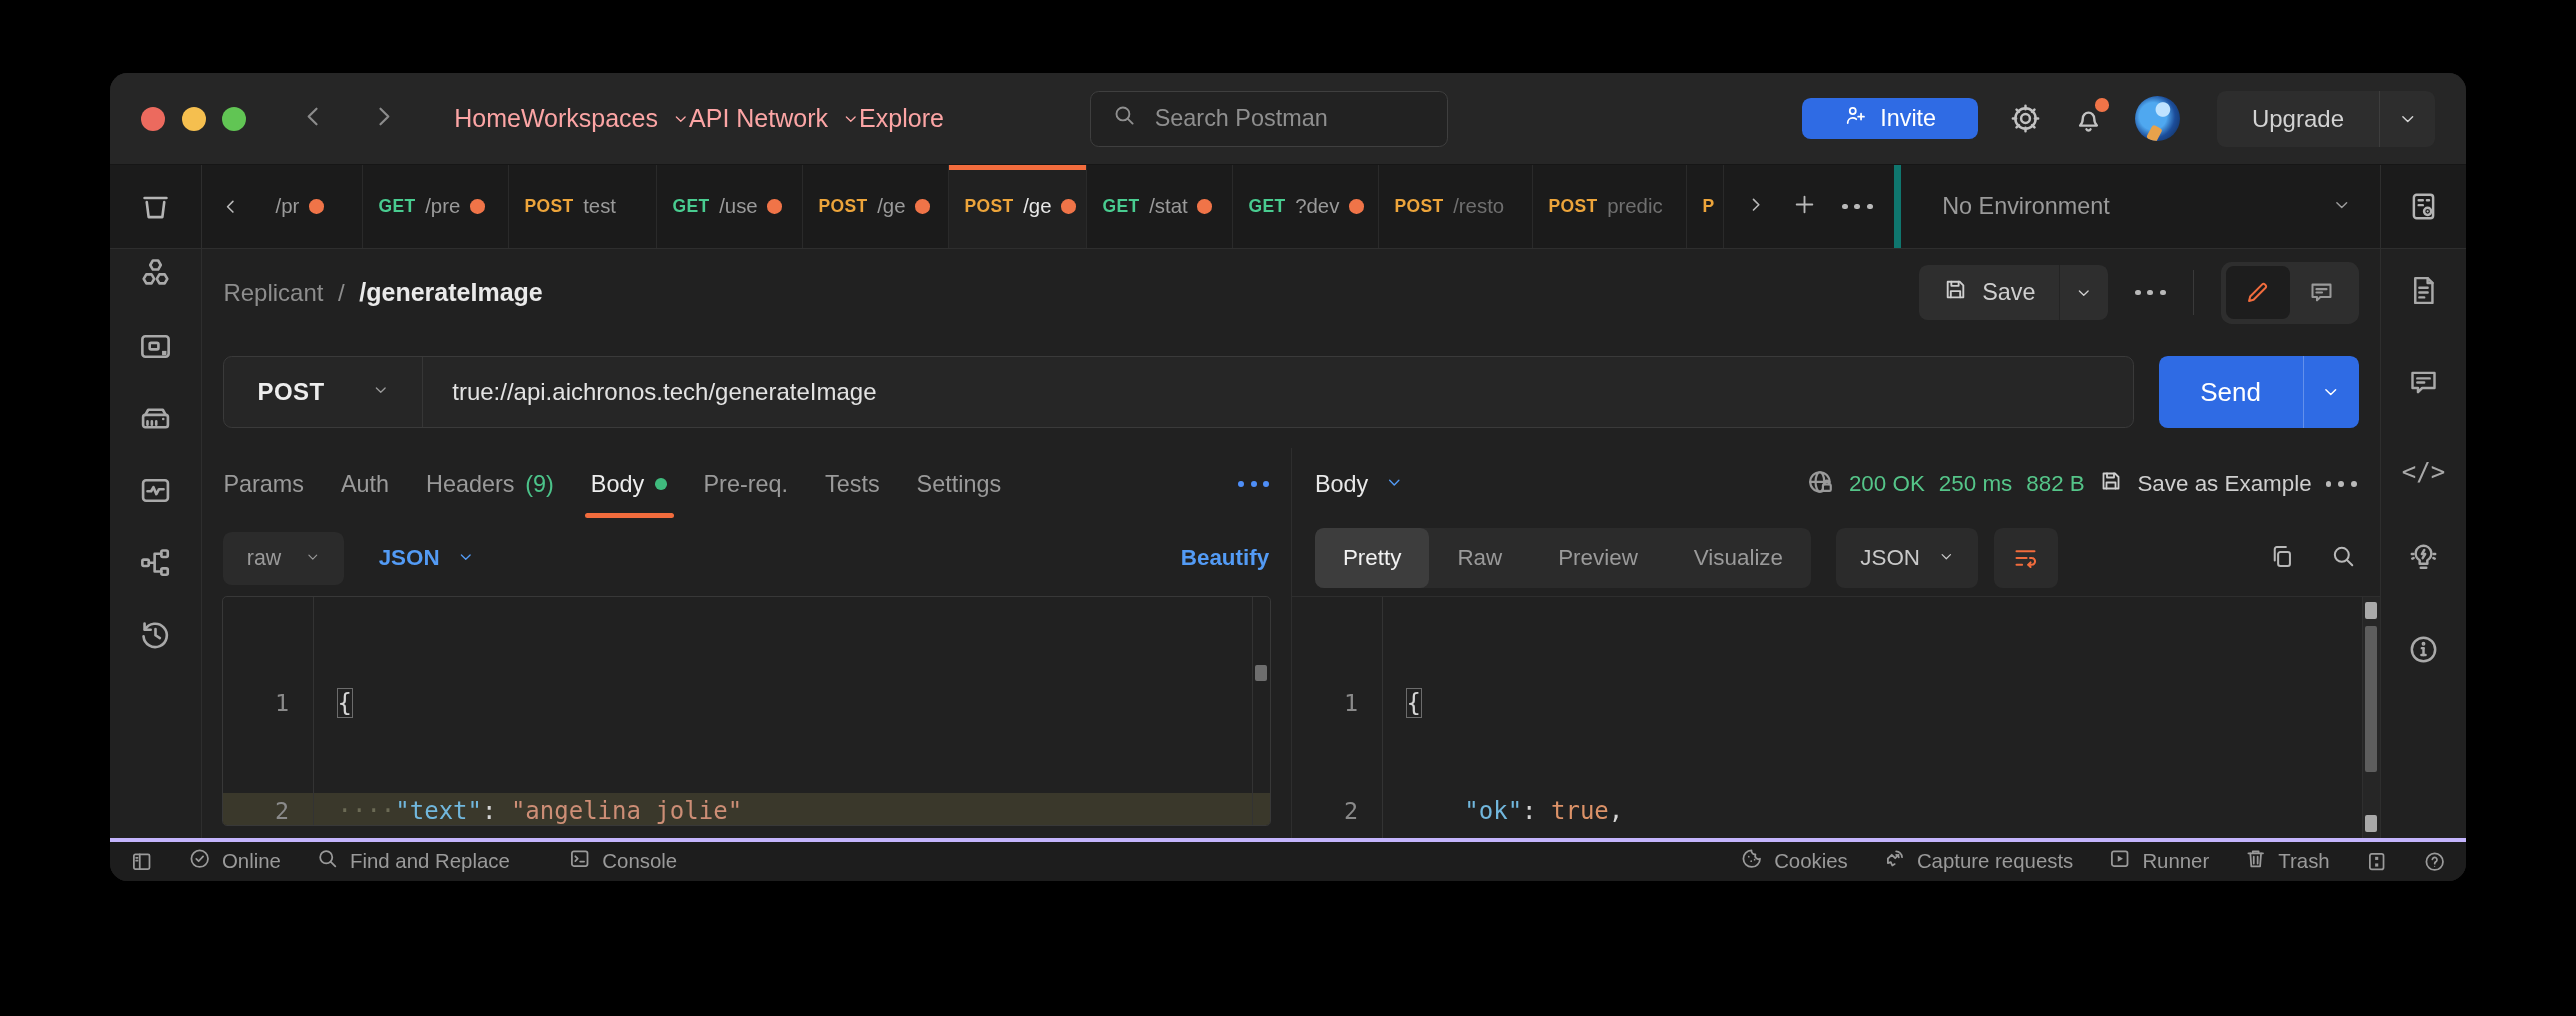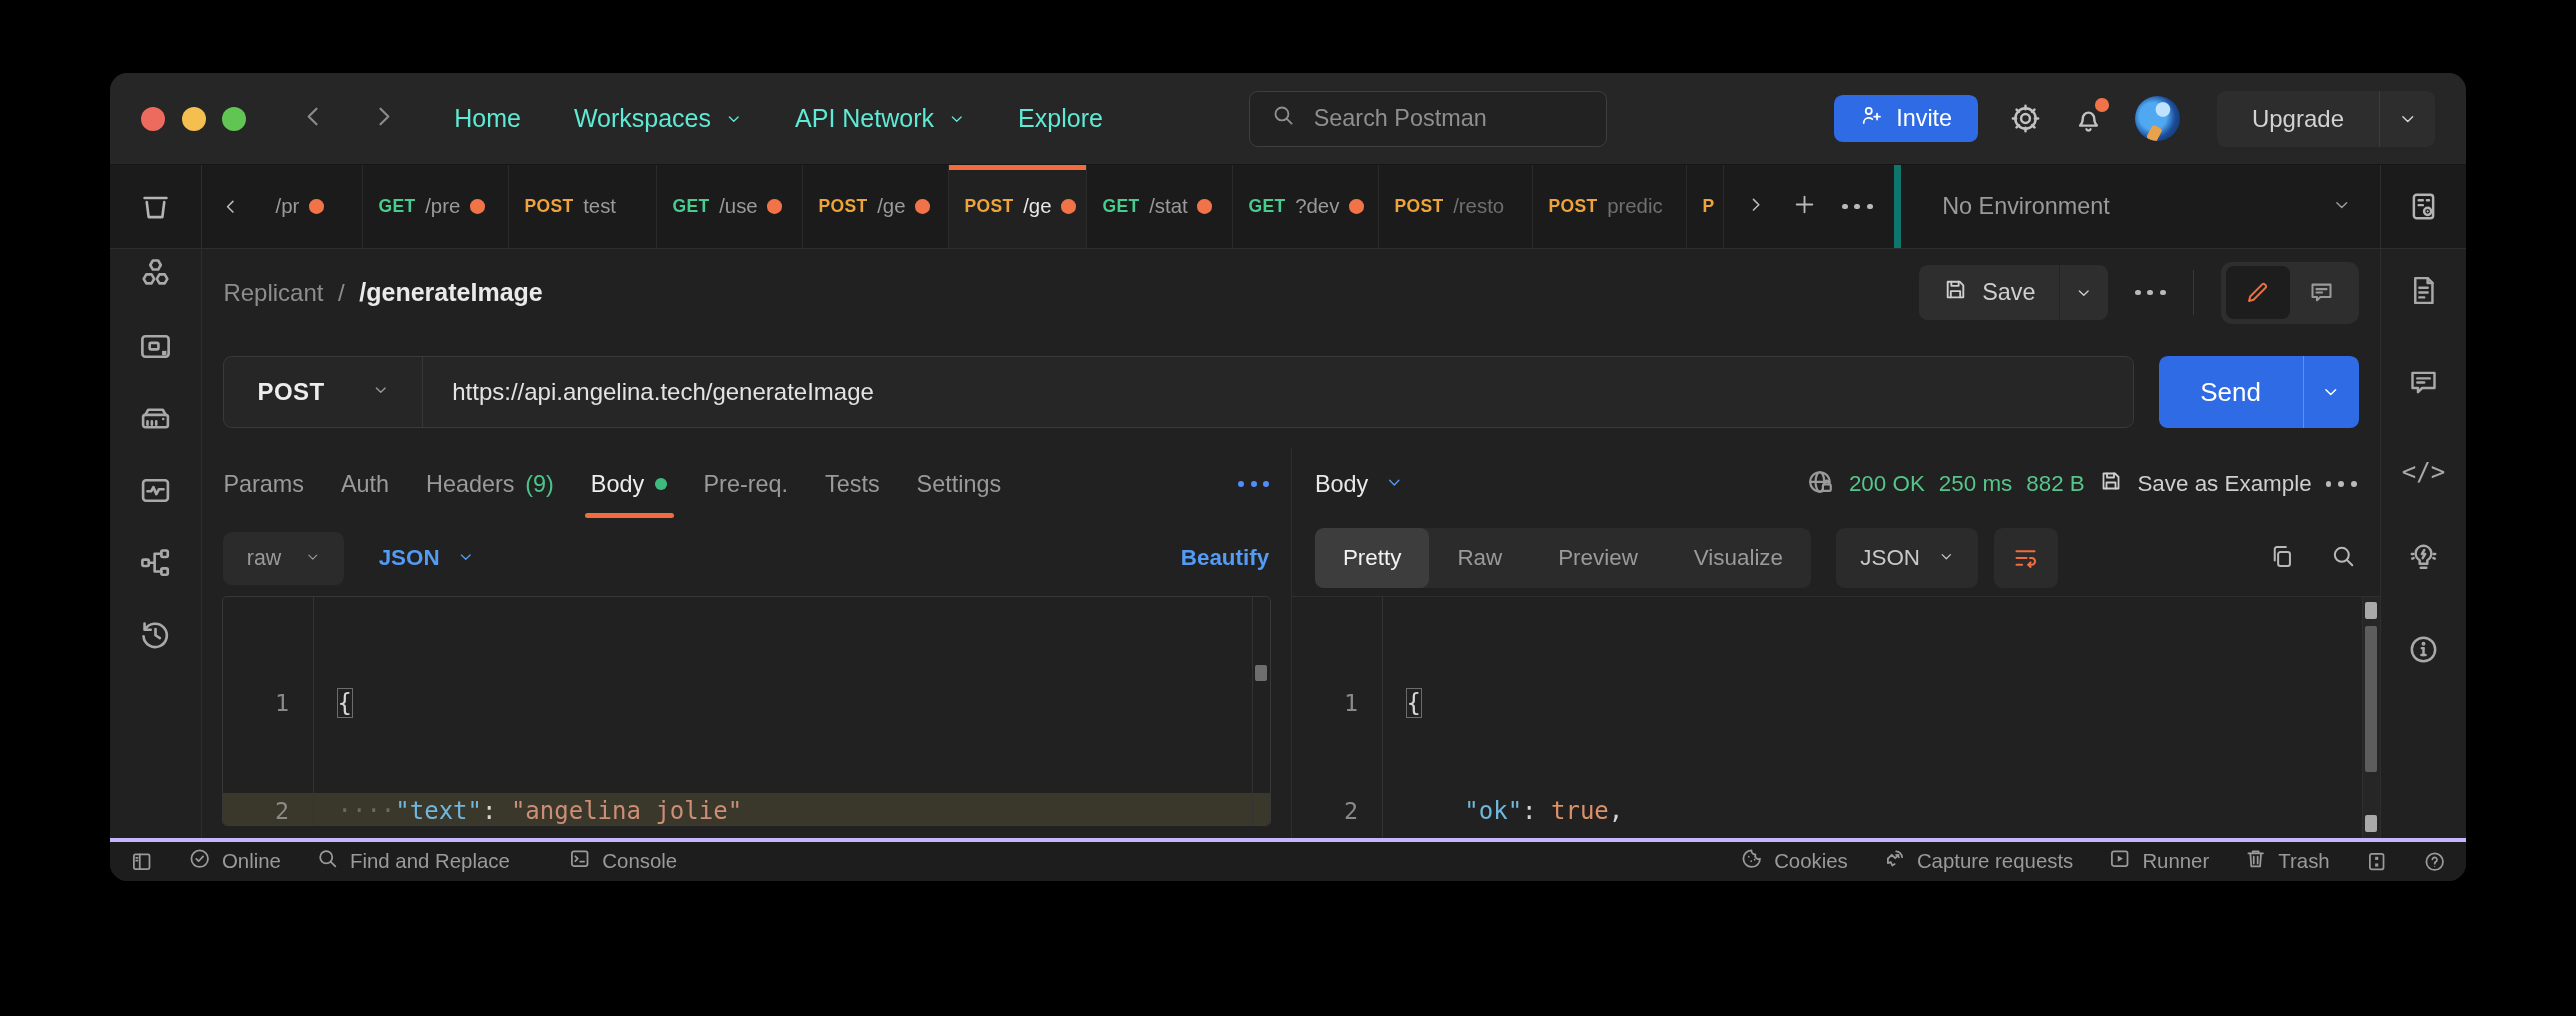--- a/index.html
+++ b/index.html
@@ -8,25 +8,25 @@
 .window{position:absolute;left:110px;top:73px;width:2356px;height:808px;background:#212121;border-radius:17.5px;overflow:hidden;display:flex;flex-direction:column;box-shadow:0 23.4px 78px rgba(0,0,0,.7);color:#c9c9c9}
 svg.ic{fill:none;stroke:currentColor;stroke-width:1.8;stroke-linecap:round;stroke-linejoin:round;flex:0 0 auto}
 .dots{display:inline-flex;gap:6.8px;align-items:center}
 .dots i{width:5.8px;height:5.8px;border-radius:50%;background:currentColor}
 
 .titlebar{height:92px;flex:0 0 92px;background:#262626;border-bottom:1px solid #161616;display:flex;align-items:center;padding:0 31px}
 .traffic{display:flex;gap:16.6px;margin-right:53px}
 .light{width:24px;height:24px;border-radius:50%}
 .l-red{background:#ec6a5e}.l-yellow{background:#f5bf4f}.l-green{background:#61c554}
 .nav-arrows{display:flex;gap:41px;margin-right:56px;color:#8b8b8b}
-.nav{display:flex;gap:53px;align-items:center;color:#5eead4;font-size:25px}
+.nav{display:flex;align-items:center;color:#fca5a5;font-size:25px}
 .nav-item{display:flex;gap:13.6px;align-items:center}
 .searchbox{margin-left:146px;width:358px;height:56px;background:#222;border:1px solid #3f3f3f;border-radius:8.8px;display:flex;align-items:center;gap:17.5px;padding:0 21.4px;color:#8f8f8f;font-size:23.4px}
 .tb-right{margin-left:auto;display:flex;align-items:center;gap:31px}
-.invite{height:47px;padding:0 26px;background:#2f6be4;color:#fff;border-radius:8.8px;display:flex;align-items:center;gap:12.7px;font-size:23.4px}
+.invite{height:41px;padding:0 42px;background:#2f6be4;color:#fff;border-radius:8.8px;display:flex;align-items:center;gap:12.7px;font-size:23.4px}
 .iconbtn{color:#c2c2c2;position:relative;display:flex}
 .bell-dot{position:absolute;top:-4.9px;right:-4.9px;width:13.6px;height:13.6px;border-radius:50%;background:#f07448}
 .avatar{width:45px;height:45px;border-radius:50%;position:relative;overflow:hidden;background:radial-gradient(circle at 62% 30%,#bfe3ff 0 6.8px,rgba(0,0,0,0) 7.8px),radial-gradient(circle at 40% 45%,#4fa8f0 0 13.6px,#1c4d9a 60%,#0d2344 100%)}
 .avatar::after{content:"";position:absolute;left:13.6px;bottom:0;width:10.7px;height:14.6px;background:#e8a24b;transform:rotate(28deg);border-radius:2.9px}
 .upgrade{height:56px;background:#2d2d2d;border-radius:8.8px;display:flex;align-items:center;color:#d2d2d2;font-size:24px;margin-left:5.8px}
 .upgrade .txt{padding:0 35px}
 .upgrade .uchev{width:56px;height:100%;display:flex;align-items:center;justify-content:center;border-left:1px solid #3d3d3d}
 
 .tabbar{height:84px;flex:0 0 84px;background:#1b1b1b;display:flex;align-items:stretch;border-bottom:1px solid #2e2e2e}
 .sb-slot{width:92px;flex:0 0 92px;display:flex;align-items:center;justify-content:center;border-right:1px solid #2e2e2e;color:#b4b4b4}
@@ -379,21 +379,21 @@
         </div>
 
         <div class="url-row">
           <div class="url-box">
             <span class="method">
               <span class="m-lbl">POST</span>
               <span><svg class="ic" width="17.5" height="17.5" viewBox="0 0 24 24" style="color:#9a9a9a">
                     <path d="M6 9.5 12 15.5 18 9.5"></path>
                   </svg></span>
             </span>
-            <span class="url-text">https://api.angelina.tech/generateImage</span>
+            <span class="url-text">true://api.aichronos.tech/generateImage</span>
           </div>
           <span class="send">
             <span class="send-main">Send</span>
             <span class="send-chev">
                 <svg class="ic" width="19.5" height="19.5" viewBox="0 0 24 24">
                   <path d="M6 9.5 12 15.5 18 9.5"></path>
                 </svg>
               </span>
           </span>
         </div>

